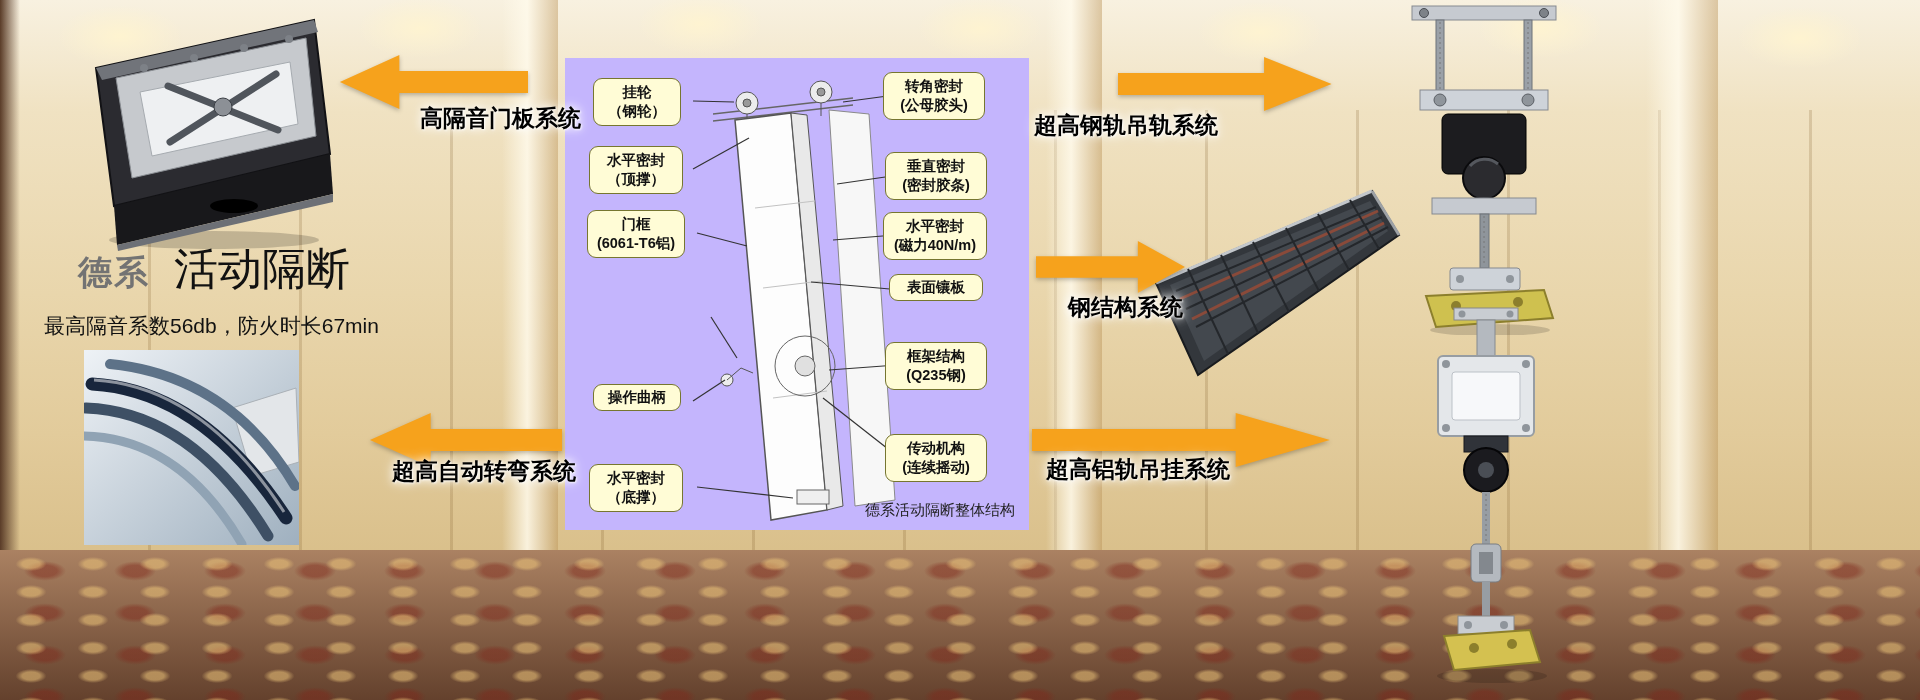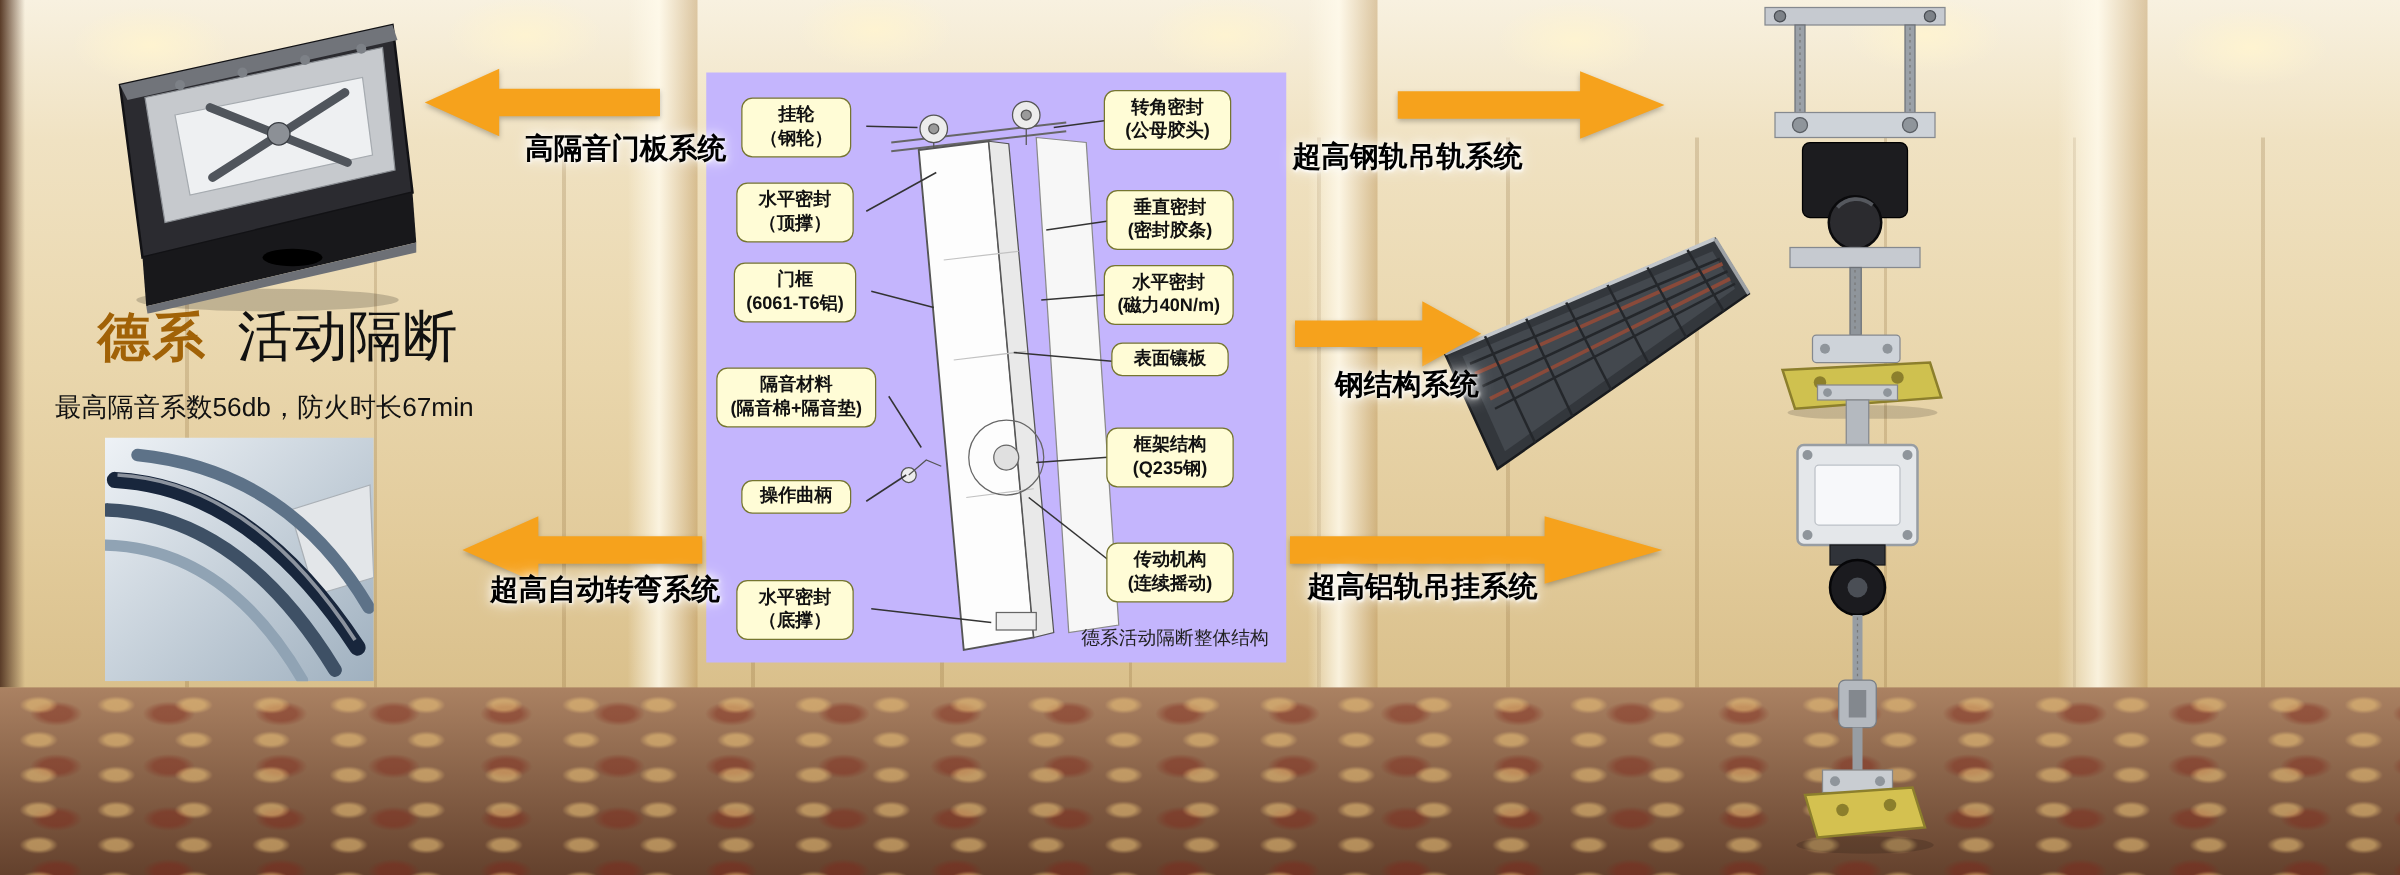--- a/index.html
+++ b/index.html
@@ -52,21 +52,21 @@
   .a-r3{left:1032px;top:410px;width:304px;height:60px;}
 
   
   .syslabel{position:absolute;z-index:6;font-size:23px;font-weight:bold;color:#000;white-space:nowrap;
     text-shadow:0 0 8px #fff, 0 0 14px rgba(255,255,255,.9), 1px 1px 2px rgba(255,255,255,.85);}
   .l1{left:374px;top:103px;margin-left:46px;} .l2{left:392px;top:456px;}
   .l3{left:1034px;top:110px;} .l4{left:1040px;top:292px;margin-left:28px;} .l5{left:1046px;top:454px;text-align:right;}
 
   
   .title{position:absolute;left:78px;top:240px;z-index:6;white-space:nowrap;}
-  .title .brand{font-size:42px;font-weight:900;letter-spacing:2px;color:#a16207;}
+  .title .brand{font-size:34px;font-weight:900;letter-spacing:2px;color:#737373;}
   .title .product{font-size:44px;font-weight:500;margin-left:24px;color:#111;}
   .subtitle{position:absolute;left:44px;top:312px;z-index:6;font-size:21px;color:#111;white-space:nowrap;}
 
   
   .diagram-panel{position:absolute;left:565px;top:58px;width:464px;height:472px;background:#c4b5fd;z-index:4;}
   .diagram-panel svg.drawing{position:absolute;left:0;top:0;width:100%;height:100%;}
   .callout{position:absolute;box-sizing:border-box;background:#FFFCD6;border:1.5px solid #767630;border-radius:9px;
     padding:4px 3px;text-align:center;font-size:14.5px;font-weight:bold;color:#111;line-height:1.3;z-index:2;}
   .callout span{display:block;}
   .callout.single{padding:3px 3px;}
@@ -280,24 +280,20 @@
       <span>（钢轮）</span>
     </div>
     <div class="callout" style="left:24px;top:88px;width:94px">
       <span>水平密封</span>
       <span>（顶撑）</span>
     </div>
     <div class="callout" style="left:22px;top:152px;width:98px">
       <span>门框</span>
       <span>(6061-T6铝)</span>
     </div>
-    <div class="callout" style="left:8px;top:236px;width:128px">
-      <span>隔音材料</span>
-      <span>(隔音棉+隔音垫)</span>
-    </div>
     <div class="callout single" style="left:28px;top:326px;width:88px">
       <span>操作曲柄</span>
     </div>
     <div class="callout" style="left:24px;top:406px;width:94px">
       <span>水平密封</span>
       <span>（底撑）</span>
     </div>
 
     <div class="callout" style="left:318px;top:14px;width:102px">
       <span>转角密封</span>

